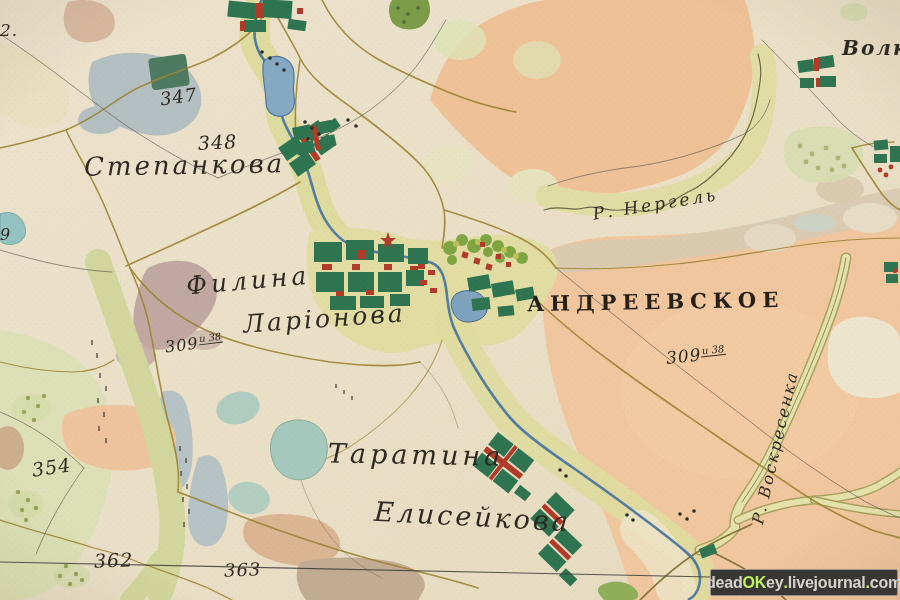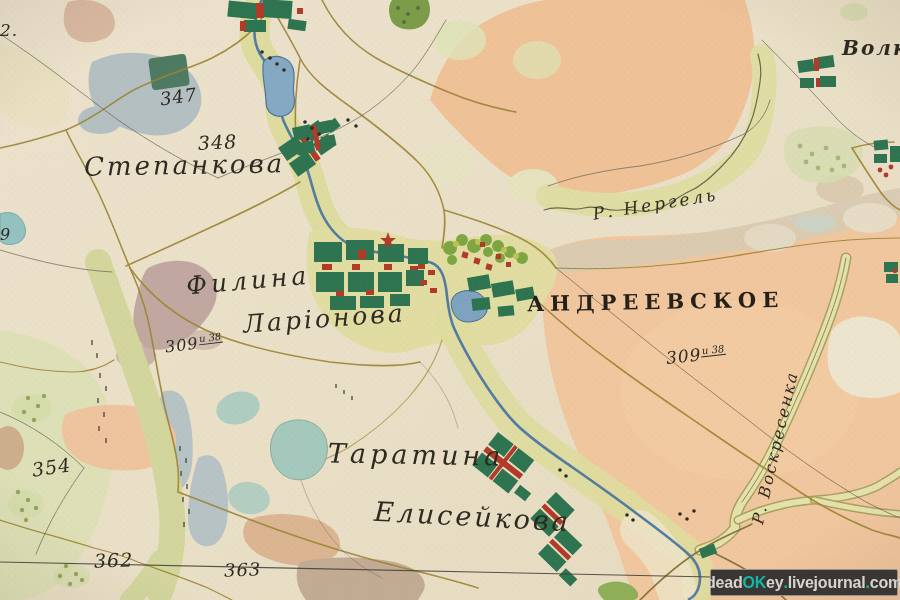--- a/index.html
+++ b/index.html
@@ -19,21 +19,21 @@
   .sup{font-size:10px;position:relative;top:-6px;letter-spacing:0;
        border-bottom:1px solid #2e2a21;padding:0 1px;}
   .watermark{
     position:absolute;left:710px;top:569px;width:186px;height:25px;
     background:#3a3633;border:1px solid #98928b;border-radius:2px;
     display:flex;align-items:center;justify-content:center;
     font-family:"Liberation Sans",sans-serif;font-weight:700;font-size:16px;
     letter-spacing:-0.2px;white-space:nowrap;
   }
   .wm-light{color:#d8d4cd;}
-  .wm-red{color:#14b8a6;}
+  .wm-red{color:#bef264;}
 </style>
 </head>
 <body>
 
 <div class="stage">
 <svg width="900" height="600" viewBox="0 0 900 600">
   <defs>
     <linearGradient id="paper" x1="0" y1="0" x2="1" y2="1">
       <stop offset="0" stop-color="#ece2cc"></stop>
       <stop offset="0.55" stop-color="#e9dfc6"></stop>

